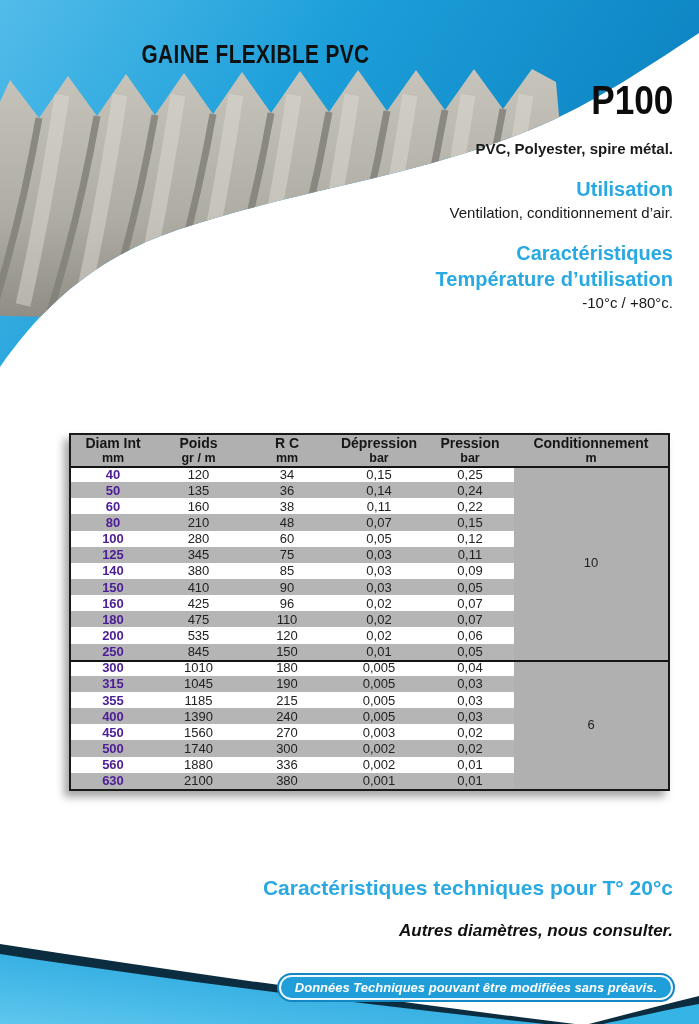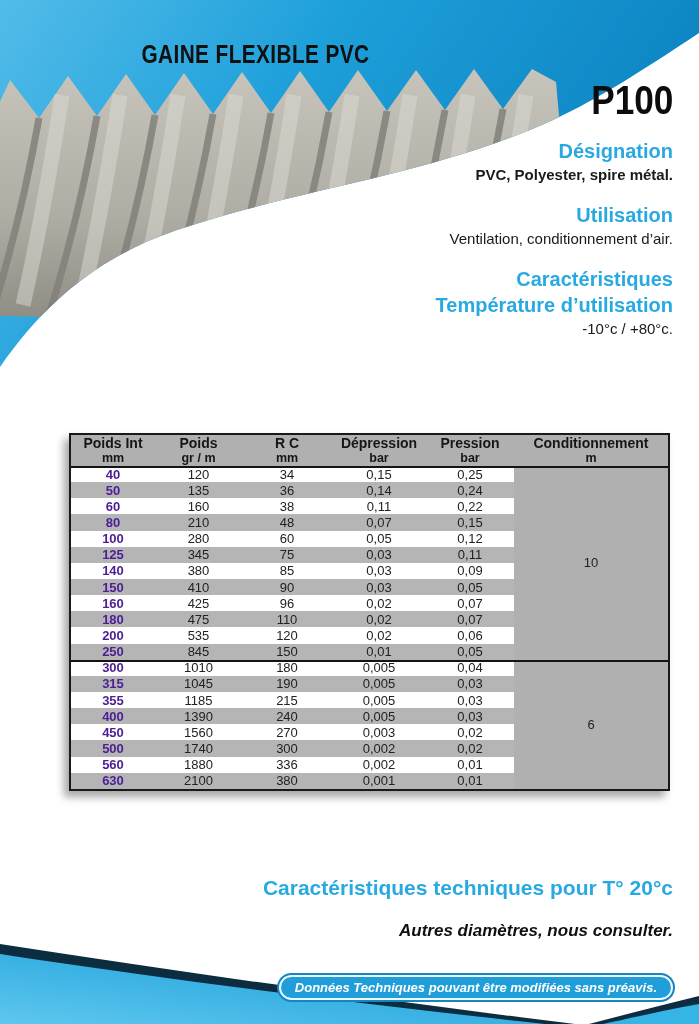--- a/index.html
+++ b/index.html
@@ -107,40 +107,39 @@
           <path d="M526,95 C516,160 504,230 487,305"></path>
         </g>
       </g>
     </svg>
     <h1 class="title"><span>GAINE FLEXIBLE PVC</span></h1>
     <div class="pcode"><span>P100</span></div>
   </div>
 
   <div class="info">
     <div class="sec bold">
-      <h2>Désignation</h2>
       <p>PVC, Polyester, spire métal.</p>
     </div>
     <div class="sec">
       <h2>Utilisation</h2>
       <p>Ventilation, conditionnement d’air.</p>
     </div>
     <div class="sec">
       <h2>Caractéristiques</h2>
     </div>
     <div class="sec">
       <h2>Température d’utilisation</h2>
       <p>-10°c / +80°c.</p>
     </div>
   </div>
 
   <div class="spec-table">
     <div class="tgrid">
         <div class="hcell">
-          <div class="hlabel">Poids Int</div>
+          <div class="hlabel">Diam Int</div>
           <div class="hunit">mm</div>
         </div>
         <div class="hcell">
           <div class="hlabel">Poids</div>
           <div class="hunit">gr / m</div>
         </div>
         <div class="hcell">
           <div class="hlabel">R C</div>
           <div class="hunit">mm</div>
         </div>

